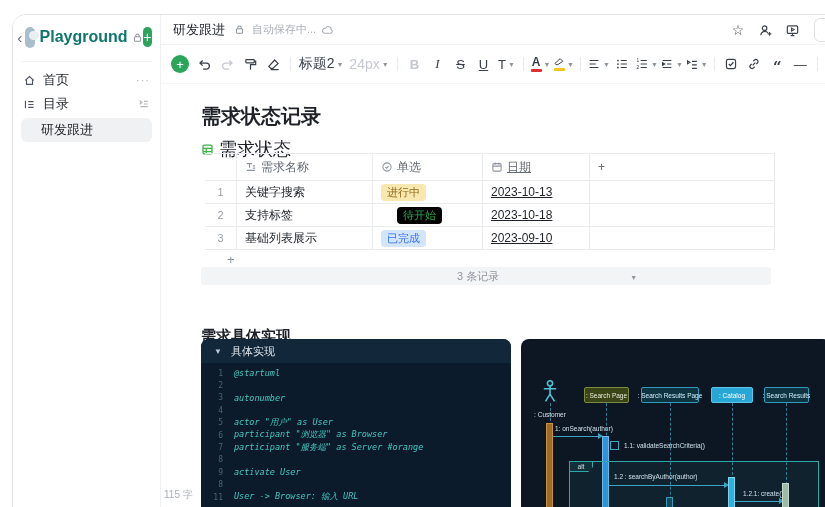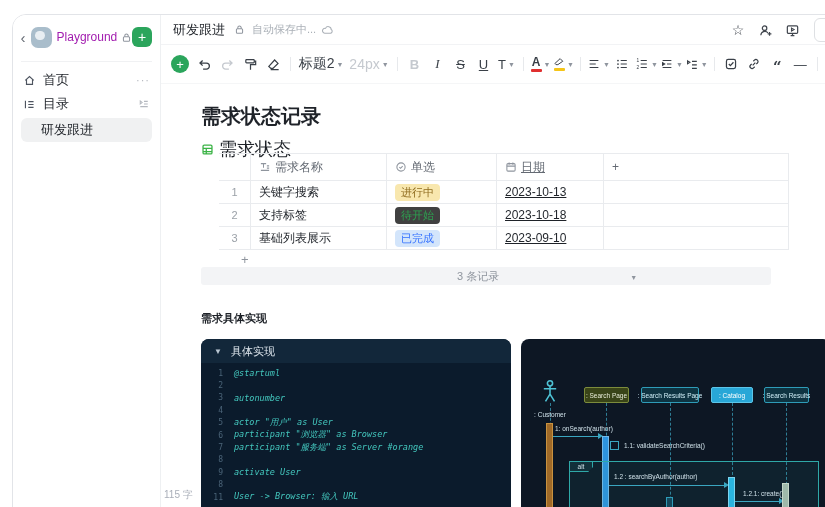--- a/index.html
+++ b/index.html
@@ -13,21 +13,21 @@
 
 
 .sidebar { position:absolute; left:0; top:0; width:148px; height:100%; background:#fff;
   border-right:1px solid #eef0f2; }
 .sb-head { display:flex; align-items:center; height:44px; padding:0 8px 0 4px; }
 .chev { font-size:15px; color:#646a73; width:12px; text-align:center; cursor:pointer; }
 .logo { width:21px; height:21px; border-radius:7px; background:#a9bdcb; margin:0 5px 0 2px;
   position:relative; }
 .logo::after{ content:""; position:absolute; left:4px; top:4px; width:10px; height:9px;
   border-radius:5px; background:#e8eef2; }
-.ws-name { font-size:12px; font-weight:400; color:#a21caf; }
+.ws-name { font-size:16px; font-weight:700; color:#0f766e; }
 .sb-lock { margin-left:4px; color:#8f959e; }
 .sb-add { margin-left:auto; width:20px; height:20px; border-radius:6px; border:none;
   background:#2ba55c; color:#fff; font-size:14px; line-height:18px; cursor:pointer; }
 .sb-div { height:1px; background:#f0f1f3; margin:2px 8px 6px; }
 .sb-item { display:flex; align-items:center; height:24px; padding:0 10px; font-size:13px;
   color:#1f2329; cursor:pointer; }
 .sb-item .ic { width:14px; margin-right:6px; color:#4e5560; }
 .sb-item .tail { margin-left:auto; color:#b4b8bf; font-size:11px; letter-spacing:1px; }
 .sb-page { margin:2px 8px 0; height:24px; border-radius:6px; background:#f0f1f2;
   display:flex; align-items:center; padding-left:20px; font-size:13px; cursor:pointer; }
@@ -62,42 +62,42 @@
 .sel-label { font-size:14px; }
 .ab { display:flex; flex-direction:column; align-items:center; line-height:1; }
 .bar { width:11px; height:2.5px; margin-top:1px; border-radius:1px; }
 .qmark { font-family:"DejaVu Serif","Liberation Serif",serif; font-size:15px; font-weight:700; line-height:10px; padding-top:6px;}
 
 
 .content { position:absolute; left:0; top:70px; right:0; bottom:0; }
 .h1 { position:absolute; left:40px; top:18px; font-size:20px; font-weight:700; }
 .tbl-title { position:absolute; left:40px; top:52px; display:flex; align-items:center;
   font-size:18px; color:#1f2329; gap:5px; }
-.table { position:absolute; left:58px; top:68px; width:570px; font-size:12px; }
+.table { position:absolute; left:44px; top:68px; width:570px; font-size:12px; }
 .trow { display:flex; border-bottom:1px solid #e9ebee; }
 .trow.head { border-top:1px solid #e9ebee; color:#646a73; }
 .td { padding:0 8px; height:26px; display:flex; align-items:center; gap:4px;
   border-right:1px solid #e9ebee; }
 .trow .td:first-child { border-left:none; }
 .td.c1 { width:32px; justify-content:center; color:#9ba1a8; font-size:11px; }
 .td.c2 { width:136px; }
 .td.c3 { width:110px; }
 .td.c4 { width:107px;text-decoration:underline; }
 .td.c5 { width:185px; }
 .trow.body .td { height:22px; }
 .badge { padding:1px 6px; border-radius:4px; font-size:11px; line-height:15px; }
 .bg-y { background:#f8e7ae; color:#8f6c1f; }
-.bg-g { background:#404040; color:#2da04f; }
+.bg-g { background:#000000; color:#2da04f;margin-left:16px; }
 .bg-b { background:#d3e5fb; color:#3370ff; }
 .addrow { height:18px; display:flex; align-items:center; padding-left:22px; color:#8f959e;
   font-size:13px; cursor:pointer; }
 .tfoot { position:absolute; left:40px; top:182px; width:570px; height:18px; background:#f3f4f6;
   border-radius:3px; display:flex; align-items:center; font-size:11px; color:#8f959e; }
 .tfoot span { margin-left:128px; }
-.h2 { position:absolute; left:40px; top:226px; font-size:11px; font-weight:700; }
+.h2 { position:absolute; left:40px; top:242px; font-size:15px; font-weight:700; }
 .wordcount { position:absolute; left:3px; top:403px; font-size:10px; color:#a9aeb8; }
 
 
 .code { position:absolute; left:40px; top:254px; width:310px; height:200px; background:#0b1b2c;
   border-radius:8px; overflow:hidden; }
 .code-head { height:24px; background:#12273a; display:flex; align-items:center; gap:9px;
   padding:0 13px; }
 .code-head .cc { color:#b9c6d2; font-size:8px; cursor:pointer; }
 .code-head .ct { color:#dde5ec; font-size:11px; }
 .code-body { padding-top:4px; font-family:"DejaVu Sans Mono","Liberation Mono",monospace; }

